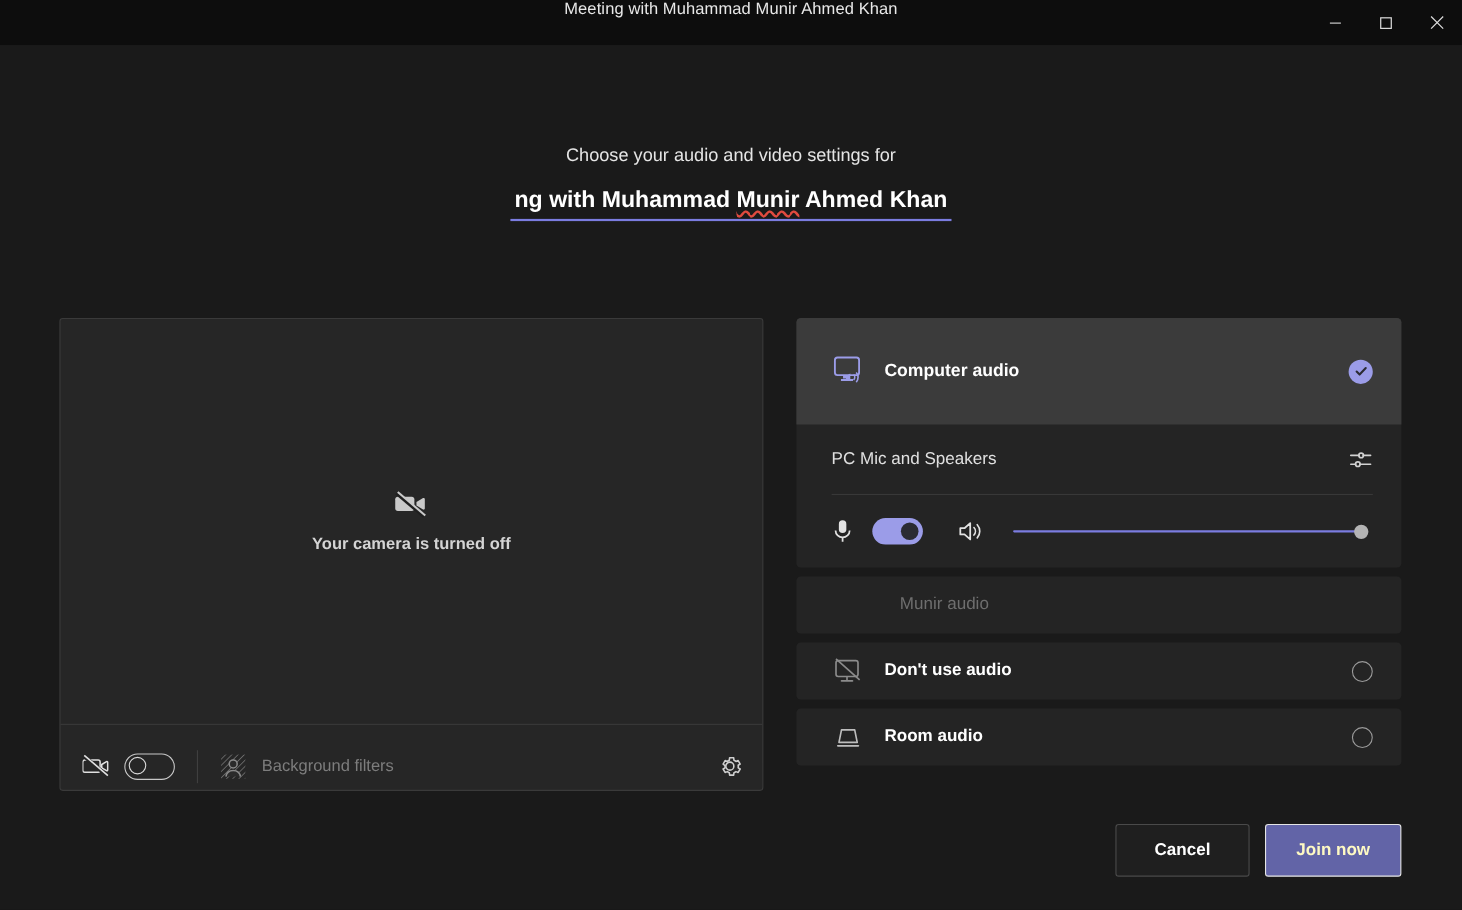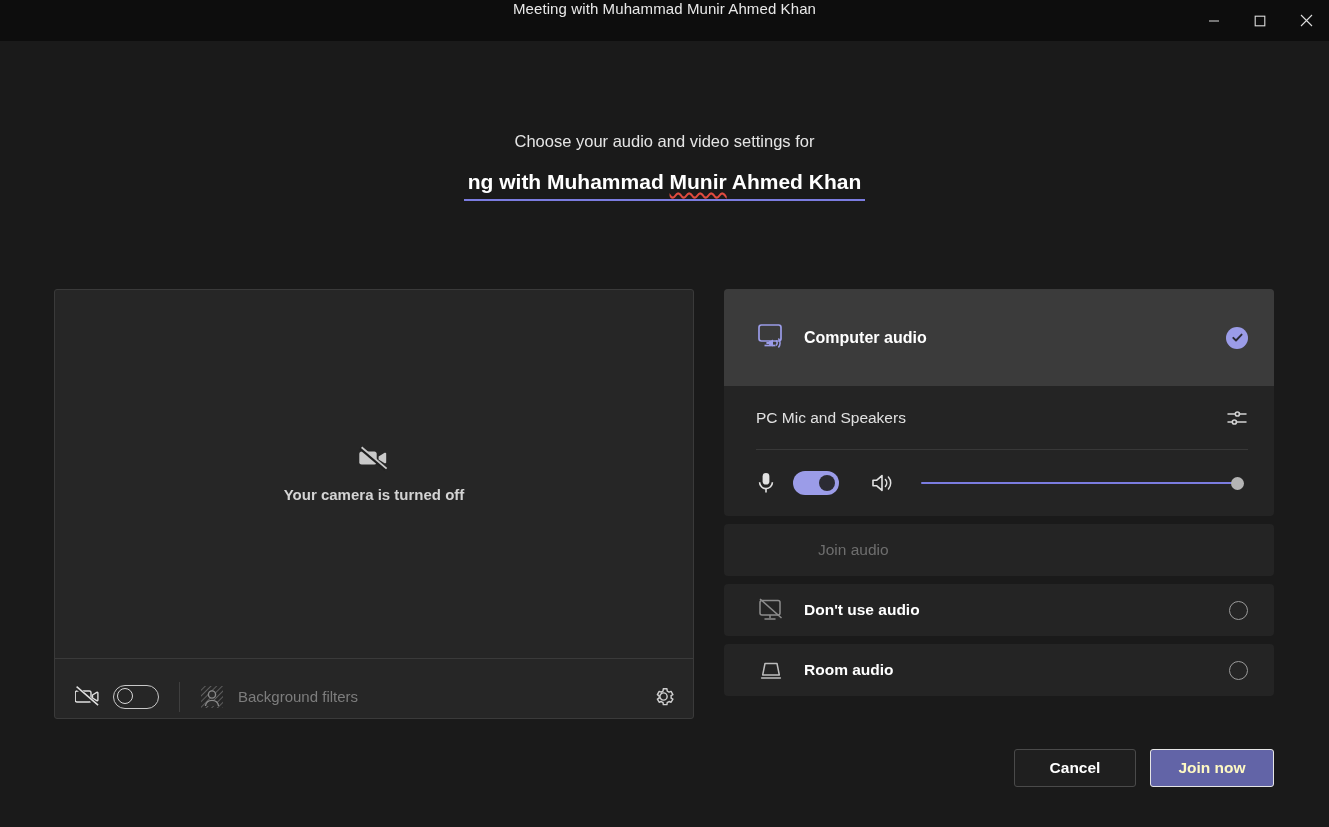--- a/index.html
+++ b/index.html
@@ -262,21 +262,21 @@
 
   
   .actions {
     position: absolute;
     right: 55px;
     top: 708px;
     display: flex;
     gap: 14px;
   }
   .btn {
-    height: 38px;
+    height: 48px;
     min-width: 122px;
     border-radius: 3px;
     font-size: 15.5px;
     font-weight: bold;
     display: flex;
     align-items: center;
     justify-content: center;
     cursor: pointer;
   }
   .btn-cancel {
@@ -439,21 +439,21 @@
             </span>
             <div class="slider">
               <div class="slider-track"></div>
               <div class="slider-knob"></div>
             </div>
           </div>
         </div>
       </div>
 
       <div class="opt-simple disabled" style="height:52px">
-        <div class="opt-label">Join audio</div>
+        <div class="opt-label">Munir audio</div>
       </div>
 
       <div class="opt-simple">
         <span class="ico">
           <svg width="30" height="26" viewBox="0 0 30 26">
             <rect x="4" y="3.5" width="20" height="14.5" rx="2" fill="none" stroke="#8c8c8c" stroke-width="1.5"></rect>
             <path d="M14 18v3.2" stroke="#8c8c8c" stroke-width="1.5"></path>
             <path d="M9 22h10" stroke="#8c8c8c" stroke-width="1.5" stroke-linecap="round"></path>
             <path d="M4 2 L25.5 21" stroke="#8c8c8c" stroke-width="1.5"></path>
           </svg>

